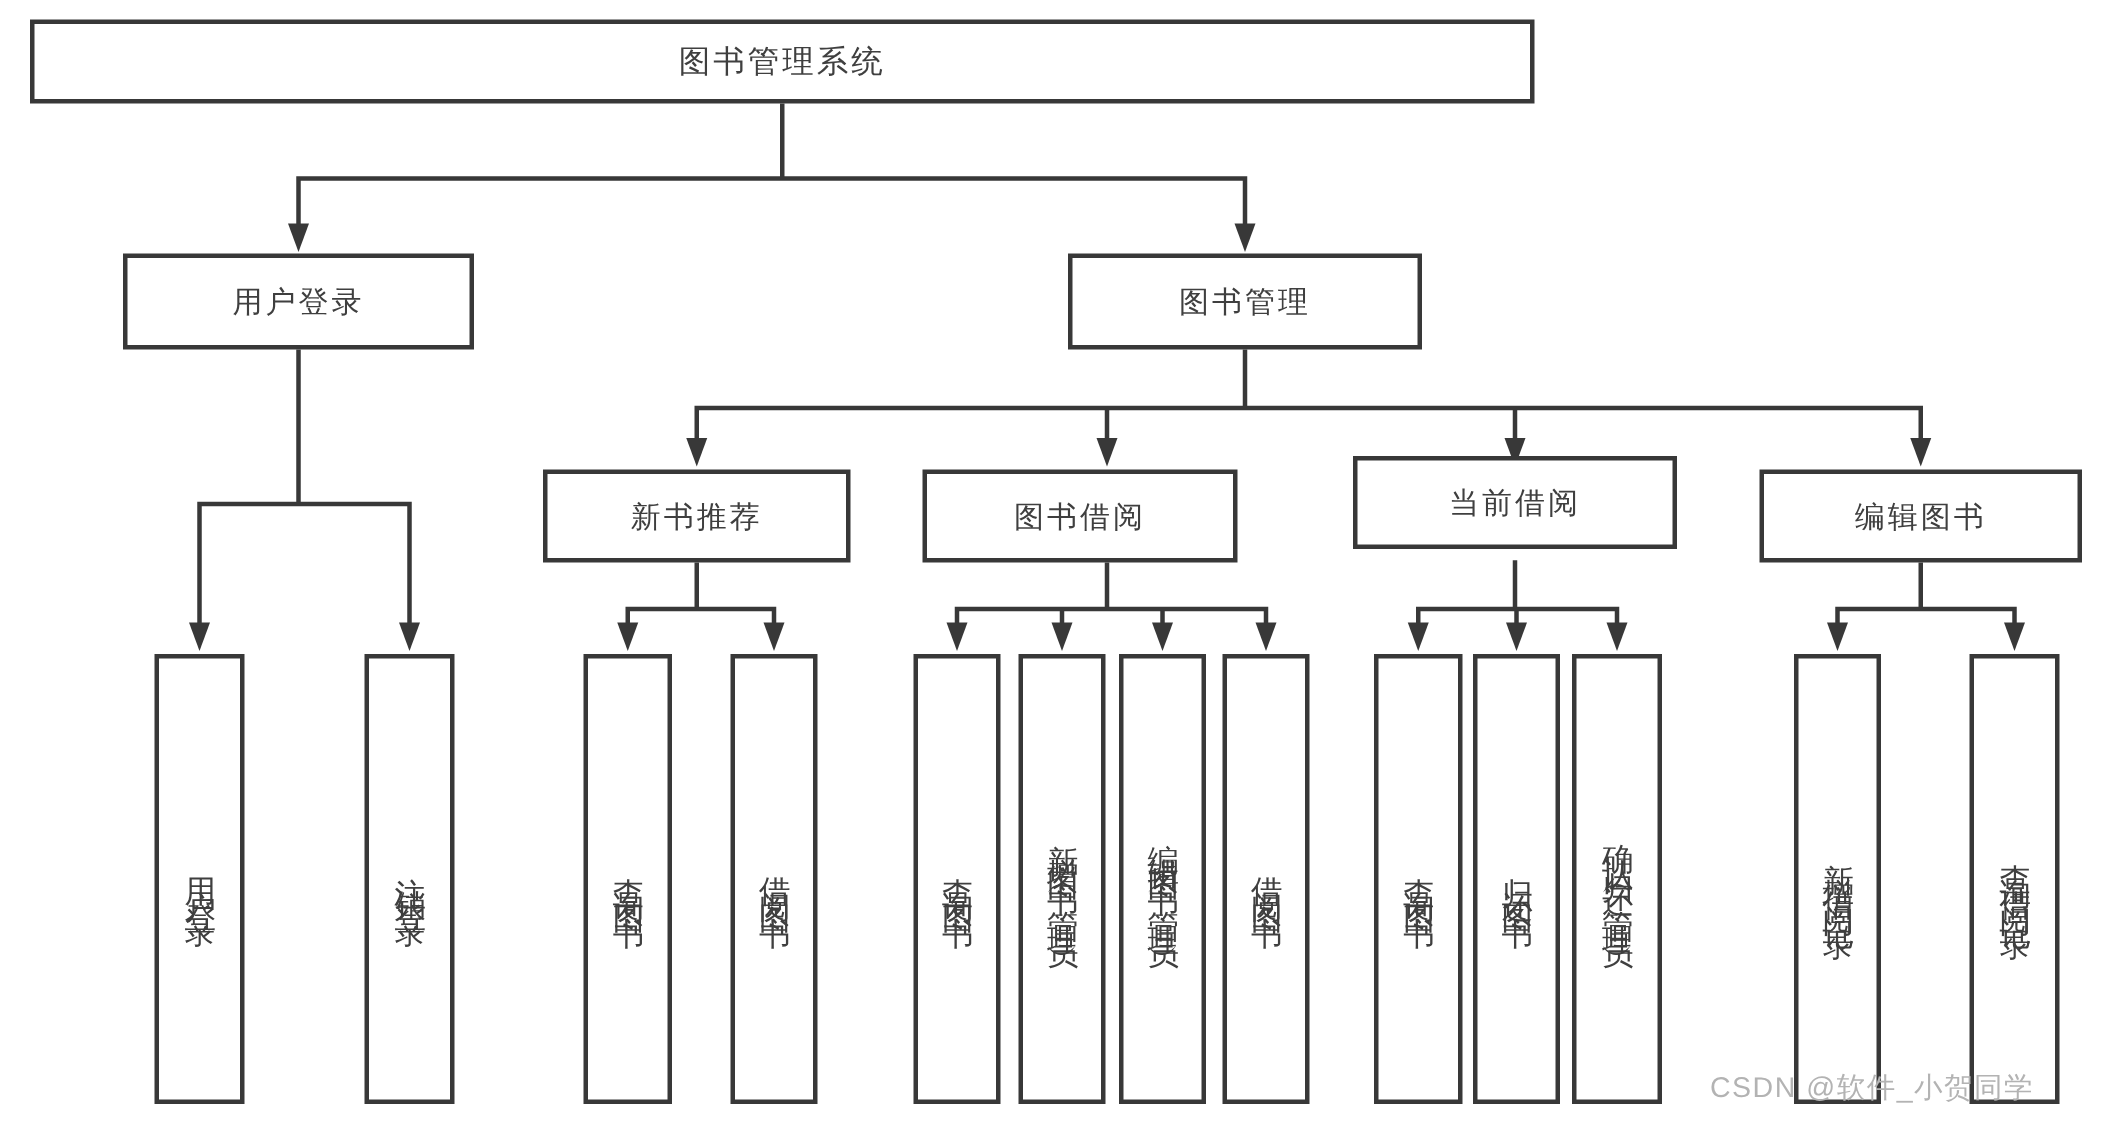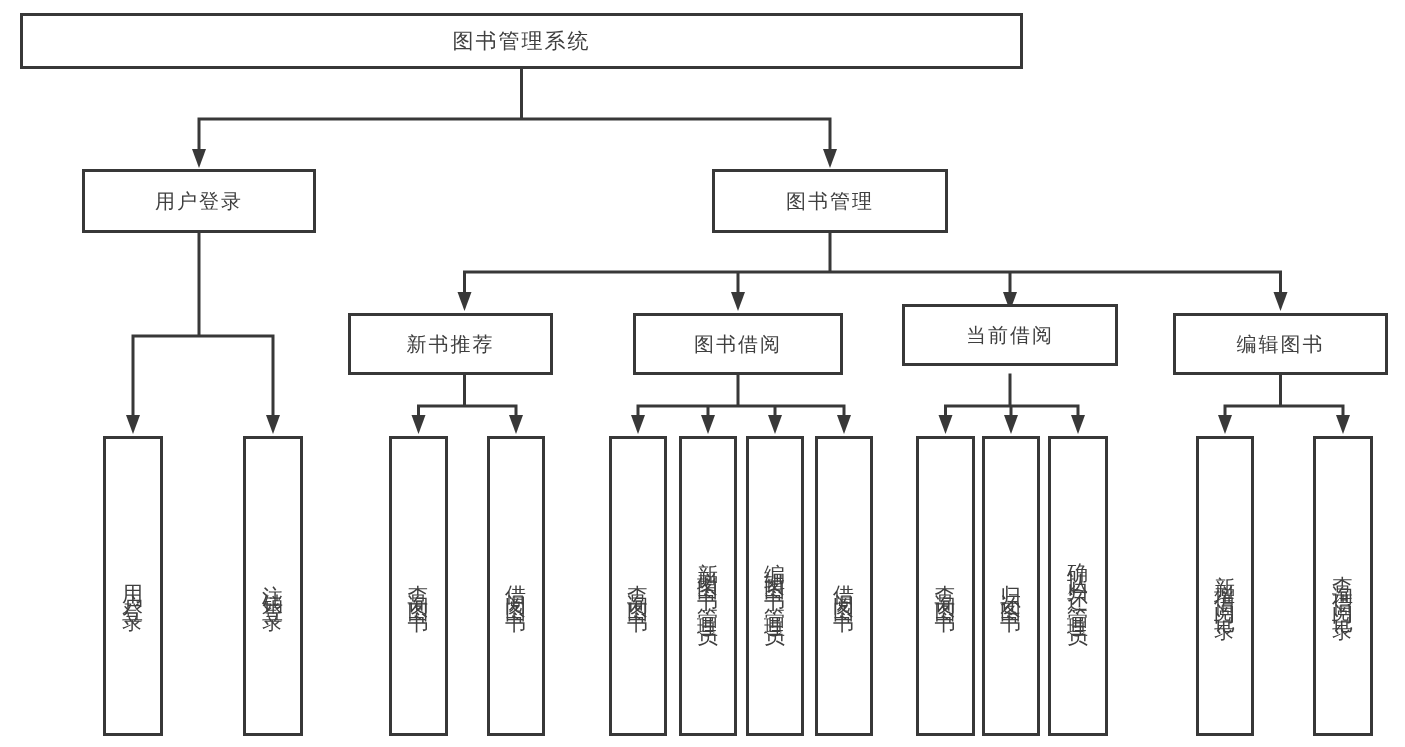--- a/index.html
+++ b/index.html
@@ -89,22 +89,22 @@
     <path d="M1280.5 375 V406 M1225 406 H1343 M1225 406 V416 M1343 406 V416"></path>
     <polygon points="1225,434 1218,415 1232,415"></polygon>
     <polygon points="1343,434 1336,415 1350,415"></polygon>
   </svg>
 
   <div class="hbox root" style="left:20px;top:13px;width:1003px;height:56px;">图书管理系统</div>
 
   <div class="hbox" style="left:82px;top:169px;width:234px;height:64px;">用户登录</div>
   <div class="hbox" style="left:712px;top:169px;width:236px;height:64px;">图书管理</div>
 
-  <div class="hbox" style="left:348px;top:313px;width:205px;height:62px;text-align:right;">新书推荐</div>
-  <div class="hbox" style="left:633px;top:313px;width:210px;height:62px;">图书借阅</div>
+  <div class="hbox" style="left:362px;top:313px;width:205px;height:62px;text-align:right;">新书推荐</div>
+  <div class="hbox" style="left:615px;top:313px;width:210px;height:62px;">图书借阅</div>
   <div class="hbox" style="left:902px;top:304px;width:216px;height:62px;">当前借阅</div>
   <div class="hbox" style="left:1173px;top:313px;width:215px;height:62px;">编辑图书</div>
 
   <div class="leaf" style="left:103px;width:60px;">用户登录</div>
   <div class="leaf" style="left:243px;width:60px;">注销登录</div>
 
   <div class="leaf" style="left:389px;width:59px;">查询图书</div>
   <div class="leaf" style="left:487px;width:58px;">借阅图书</div>
 
   <div class="leaf" style="left:609px;width:58px;">查询图书</div>
@@ -112,14 +112,15 @@
   <div class="leaf" style="left:746px;width:58px;">编辑图书（管理员）</div>
   <div class="leaf" style="left:815px;width:58px;">借阅图书</div>
 
   <div class="leaf" style="left:916px;width:59px;">查询图书</div>
   <div class="leaf" style="left:982px;width:58px;">归还图书</div>
   <div class="leaf" style="left:1048px;width:60px;">确认归还（管理员）</div>
 
   <div class="leaf" style="left:1196px;width:58px;">新增借阅记录</div>
   <div class="leaf" style="left:1313px;width:60px;">查询借阅记录</div>
 
+  <div class="watermark">CSDN @软件_小贺同学</div>
 
 </div>
 
 </body></html>

